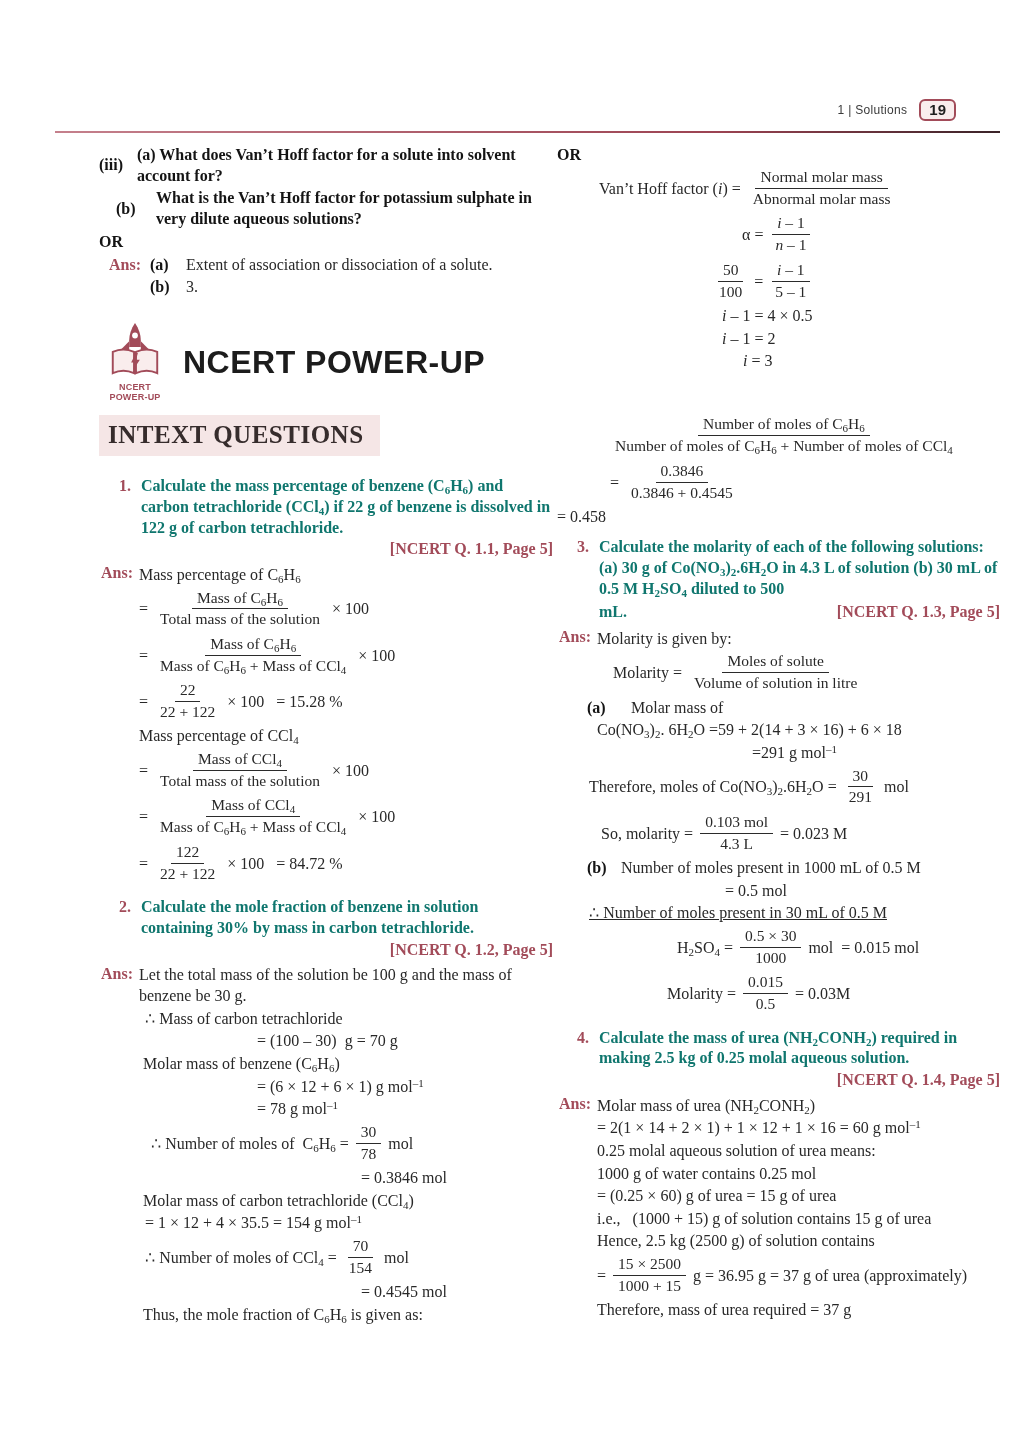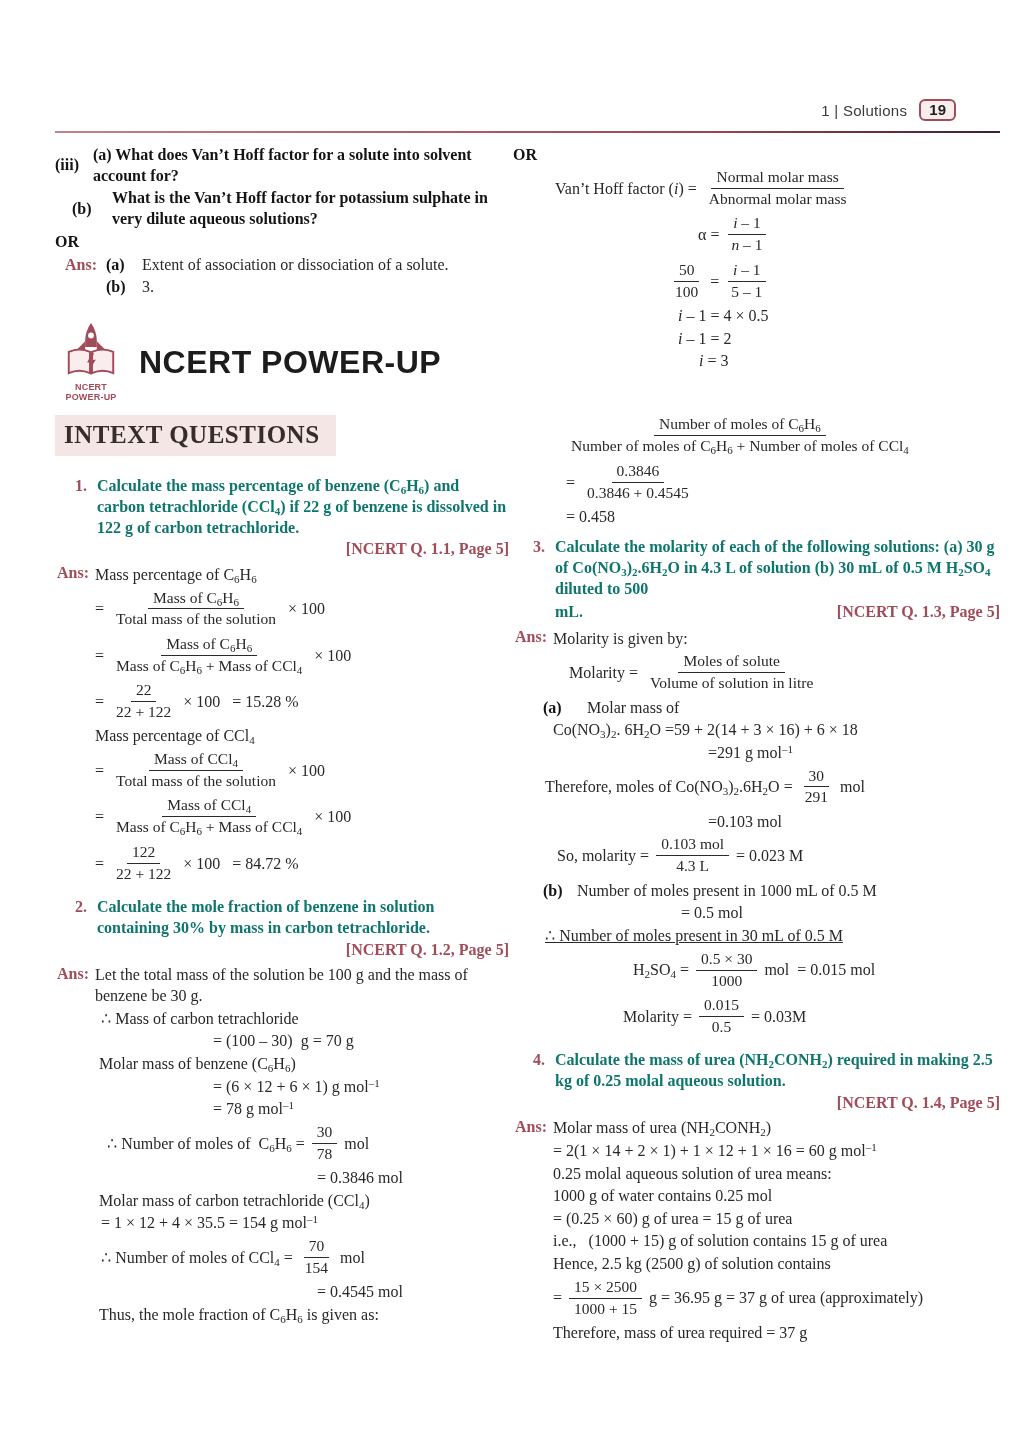--- a/index.html
+++ b/index.html
@@ -2,29 +2,29 @@
 <html><head>
 <meta charset="utf-8">
 <title>Solutions – Page 19</title>
 <style>
   html,body{margin:0;padding:0;background:#ffffff;}
   .page{position:relative;width:1024px;height:1448px;background:#ffffff;overflow:hidden;
         font-family:"Liberation Serif", serif;color:#282828;}
   
   .header{position:absolute;top:99px;right:68px;display:flex;align-items:center;gap:12px;
           font-family:"Liberation Sans", sans-serif;}
-  .chapter{font-size:15px;color:#3a3a3a;letter-spacing:.3px;}
+  .chapter{font-size:12px;color:#3a3a3a;letter-spacing:.3px;}
   .page-badge{border:2px solid #a24b59;background:#f9eded;border-radius:6px;
               padding:0 8px 1px;font-weight:bold;font-size:15px;color:#1f1f1f;}
   .rule{position:absolute;left:55px;right:24px;top:131px;height:2px;
         background:linear-gradient(to right,#c5808c,#9c4352 70%,#3a2328);}
   
   .columns{position:absolute;top:142px;left:55px;right:24px;bottom:30px;display:flex;gap:0;}
   .col{min-width:0;}
-  .col.left{flex:0 0 458px;padding-right:4px;box-sizing:border-box;}
+  .col.left{flex:0 0 458px;padding-right:4px;box-sizing:border-box;margin-left:44px;}
   .col.right{flex:1 1 auto;}
   
   .line{display:flex;align-items:center;margin:1.5px 0;font-size:16px;line-height:1.32;}
   .line.center{justify-content:center;}
   .line span{min-width:0;}
   .txt{color:#282828;}
   .b{font-weight:bold;color:#141414;}
   .ans{font-weight:bold;color:#a24b59;}
   i{font-style:italic;}
   sub{font-size:11px;vertical-align:-3px;line-height:0;}
@@ -293,21 +293,21 @@
               <span class="den">Number of moles of C<sub>6</sub>H<sub>6</sub> + Number of moles of CCl<sub>4</sub></span>
             </span>
           </div>
           <div class="line" style="margin-left: 53px;">
             <span class="txt">=</span>
             <span class="frac">
               <span class="num">0.3846</span>
               <span class="den">0.3846 + 0.4545</span>
             </span>
           </div>
-          <div class="line" style="margin-left: 53px;">
+          <div class="line" style="">
             <span class="txt" style="flex: 1 1 auto;">= 0.458</span>
           </div>
           <div class="qrow">
             <span class="qnum">3.</span>
             <span class="qtext">Calculate the molarity of each of the following solutions: (a) 30 g of Co(NO<sub>3</sub>)<sub>2</sub>.6H<sub>2</sub>O in 4.3 L of solution (b) 30 mL of 0.5 M H<sub>2</sub>SO<sub>4</sub> diluted to 500</span>
           </div>
           <div class="qtail">
             <span class="qtext">mL.</span>
             <span class="qref">[NCERT Q. 1.3, Page 5]</span>
           </div>
@@ -334,23 +334,20 @@
               <div class="line" style="margin-left: 155px;">
                 <span class="txt" style="flex: 1 1 auto;">=291 g mol<sup>–1</sup></span>
               </div>
               <div class="line" style="margin-left: -8px;">
                 <span class="txt">Therefore, moles of Co(NO<sub>3</sub>)<sub>2</sub>.6H<sub>2</sub>O =</span>
                 <span class="frac">
                   <span class="num">30</span>
                   <span class="den">291</span>
                 </span>
                 <span class="txt">mol</span>
-              </div>
-              <div class="line" style="margin-left: 155px;">
-                <span class="txt" style="flex: 1 1 auto;">=0.103 mol</span>
               </div>
               <div class="line" style="margin-left: 4px;">
                 <span class="txt">So, molarity =</span>
                 <span class="frac">
                   <span class="num">0.103 mol</span>
                   <span class="den">4.3 L</span>
                 </span>
                 <span class="txt">= 0.023 M</span>
               </div>
               <div class="line" style="margin-left: -10px;">

